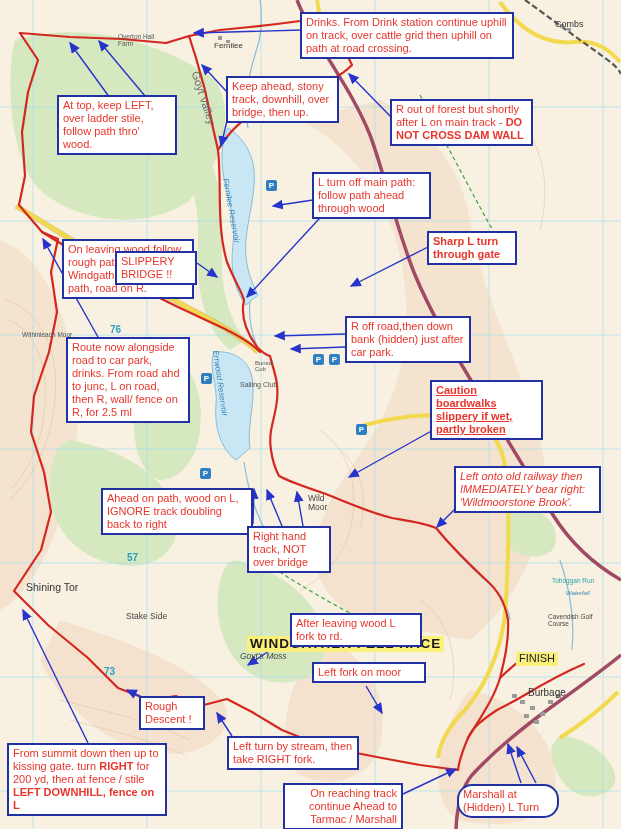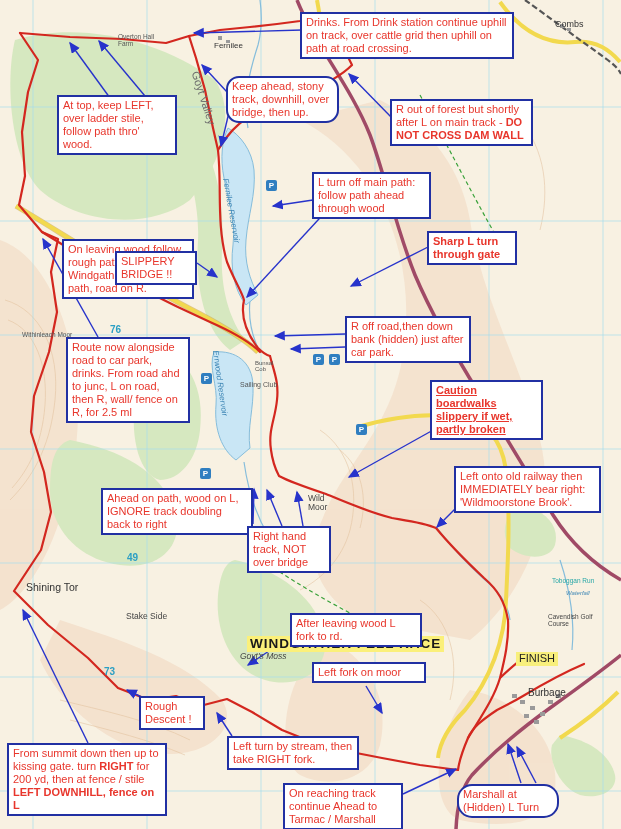--- a/index.html
+++ b/index.html
@@ -182,50 +182,50 @@
       <div class="mlabel" style="left: 22px; top: 332px; font-size: 6.5px; color: rgb(85, 85, 85);">Withinleach Moor</div>
       <div class="mlabel wrap" style="left: 26px; top: 582px; font-size: 10.5px; color: rgb(51, 51, 51); width: 54px;">Shining Tor</div>
       <div class="mlabel" style="left: 126px; top: 612px; font-size: 8.5px; color: rgb(68, 68, 68);">Stake Side</div>
       <div class="mlabel wrap" style="left: 308px; top: 494px; font-size: 8.5px; color: rgb(68, 68, 68); width: 34px;">Wild Moor</div>
       <div class="mlabel" style="left: 240px; top: 652px; font-size: 8.5px; color: rgb(68, 68, 68); font-style: italic;">Goyt's Moss</div>
       <div class="mlabel" style="left: 520px; top: 688px; font-size: 10px; color: rgb(51, 51, 51); margin-left: 8px;">Burbage</div>
       <div class="mlabel" style="left: 555px; top: 20px; font-size: 9px; color: rgb(51, 51, 51);">Combs</div>
       <div class="mlabel" style="left: 214px; top: 42px; font-size: 8px; color: rgb(51, 51, 51);">Fernilee</div>
       <div class="mlabel wrap" style="left: 118px; top: 34px; font-size: 6.5px; color: rgb(85, 85, 85); width: 46px;">Overton Hall Farm</div>
       <div class="mlabel" style="left: 110px; top: 325px; font-size: 10px; color: rgb(43, 159, 196); font-weight: bold;">76</div>
-      <div class="mlabel" style="left: 127px; top: 553px; font-size: 10px; color: rgb(43, 159, 196); font-weight: bold;">49</div>
+      <div class="mlabel" style="left: 127px; top: 553px; font-size: 10px; color: rgb(43, 159, 196); font-weight: bold;">57</div>
       <div class="mlabel" style="left: 104px; top: 667px; font-size: 10px; color: rgb(43, 159, 196); font-weight: bold;">73</div>
       <div class="mlabel wrap" style="left: 548px; top: 614px; font-size: 6.5px; color: rgb(68, 68, 68); width: 58px;">Cavendish Golf Course</div>
       <div class="mlabel" style="left: 552px; top: 578px; font-size: 6.5px; color: rgb(39, 167, 167);">Toboggan Run</div>
       <div class="mlabel" style="left: 566px; top: 590px; font-size: 6px; color: rgb(63, 135, 181); font-style: italic;">Waterfall</div>
     </div>
   <div id="icons-layer">
       <div class="picon" style="left: 266px; top: 180px;">P</div>
       <div class="picon" style="left: 201px; top: 373px;">P</div>
       <div class="picon" style="left: 313px; top: 354px;">P</div>
       <div class="picon" style="left: 329px; top: 354px;">P</div>
       <div class="picon" style="left: 356px; top: 424px;">P</div>
       <div class="picon" style="left: 200px; top: 468px;">P</div>
     </div>
   <div id="annotations-layer">
       <div class="ann" style="left: 300px; top: 12px; width: 214px;"><span>Drinks. From Drink station continue uphill on track, over cattle grid then uphill on path at road crossing.</span></div>
-      <div class="ann" style="left: 226px; top: 76px; width: 113px; border-radius: 13px;"><span>Keep ahead, stony track, downhill, over bridge, then up.</span></div>
+      <div class="ann" style="left: 226px; top: 76px; width: 113px;"><span>Keep ahead, stony track, downhill, over bridge, then up.</span></div>
       <div class="ann" style="left: 57px; top: 95px; width: 120px;"><span>At top, keep LEFT, over ladder stile, follow path thro' wood.</span></div>
       <div class="ann" style="left: 390px; top: 99px; width: 143px;"><span>R out of forest but shortly after L on main track - </span><span class="b">DO NOT CROSS DAM WALL</span></div>
       <div class="ann" style="left: 62px; top: 239px; width: 132px;"><span>On leaving wood follow rough path to Windgather ridge, then path, road on R.</span></div>
       <div class="ann" style="left: 312px; top: 172px; width: 119px;"><span>L turn off main path: follow path ahead through wood</span></div>
       <div class="ann b" style="left: 427px; top: 231px; width: 90px;"><span class="b">Sharp L turn through gate</span></div>
       <div class="ann" style="left: 115px; top: 251px; width: 82px;"><span>SLIPPERY BRIDGE !!</span></div>
       <div class="ann" style="left: 345px; top: 316px; width: 126px;"><span>R off road,then down bank (hidden) just after car park.</span></div>
       <div class="ann" style="left: 66px; top: 337px; width: 124px;"><span>Route now alongside road to car park, drinks. From road ahd to junc, L on road, then R, wall/ fence on R, for 2.5 ml</span></div>
       <div class="ann b u" style="left: 430px; top: 380px; width: 113px;"><span class="b">Caution boardwalks slippery if wet, partly broken</span></div>
-      <div class="ann" style="left: 454px; top: 466px; width: 147px;"><span>Left onto old railway then IMMEDIATELY bear right: 'Wildmoorstone Brook'.</span></div>
+      <div class="ann" style="left: 454px; top: 466px; width: 147px; font-style: italic;"><span>Left onto old railway then IMMEDIATELY bear right: 'Wildmoorstone Brook'.</span></div>
       <div class="ann" style="left: 101px; top: 488px; width: 152px;"><span>Ahead on path, wood on L, IGNORE track doubling back to right</span></div>
       <div class="ann" style="left: 247px; top: 526px; width: 84px;"><span>Right hand track, NOT over bridge</span></div>
       <div class="ann" style="left: 290px; top: 613px; width: 132px;"><span>After leaving wood L fork to rd.</span></div>
       <div class="ann" style="left: 312px; top: 662px; width: 114px;"><span>Left fork on moor</span></div>
       <div class="ann" style="left: 139px; top: 696px; width: 66px;"><span>Rough Descent !</span></div>
       <div class="ann" style="left: 7px; top: 743px; width: 160px;"><span>From summit down then up to kissing gate. turn </span><span class="b">RIGHT</span><span> for 200 yd, then at fence / stile </span><span class="b">LEFT DOWNHILL, fence on L</span></div>
       <div class="ann" style="left: 227px; top: 736px; width: 132px;"><span>Left turn by stream, then take RIGHT fork.</span></div>
-      <div class="ann" style="left: 283px; top: 783px; width: 120px;"><span>On reaching track continue Ahead to Tarmac / Marshall</span></div>
+      <div class="ann" style="left: 283px; top: 783px; width: 120px; text-align: right;"><span>On reaching track continue Ahead to Tarmac / Marshall</span></div>
       <div class="ann" style="left: 457px; top: 784px; width: 102px; border-radius: 15px;"><span>Marshall at (Hidden) L Turn</span></div>
     </div>
 </div>
 
 </body></html>

